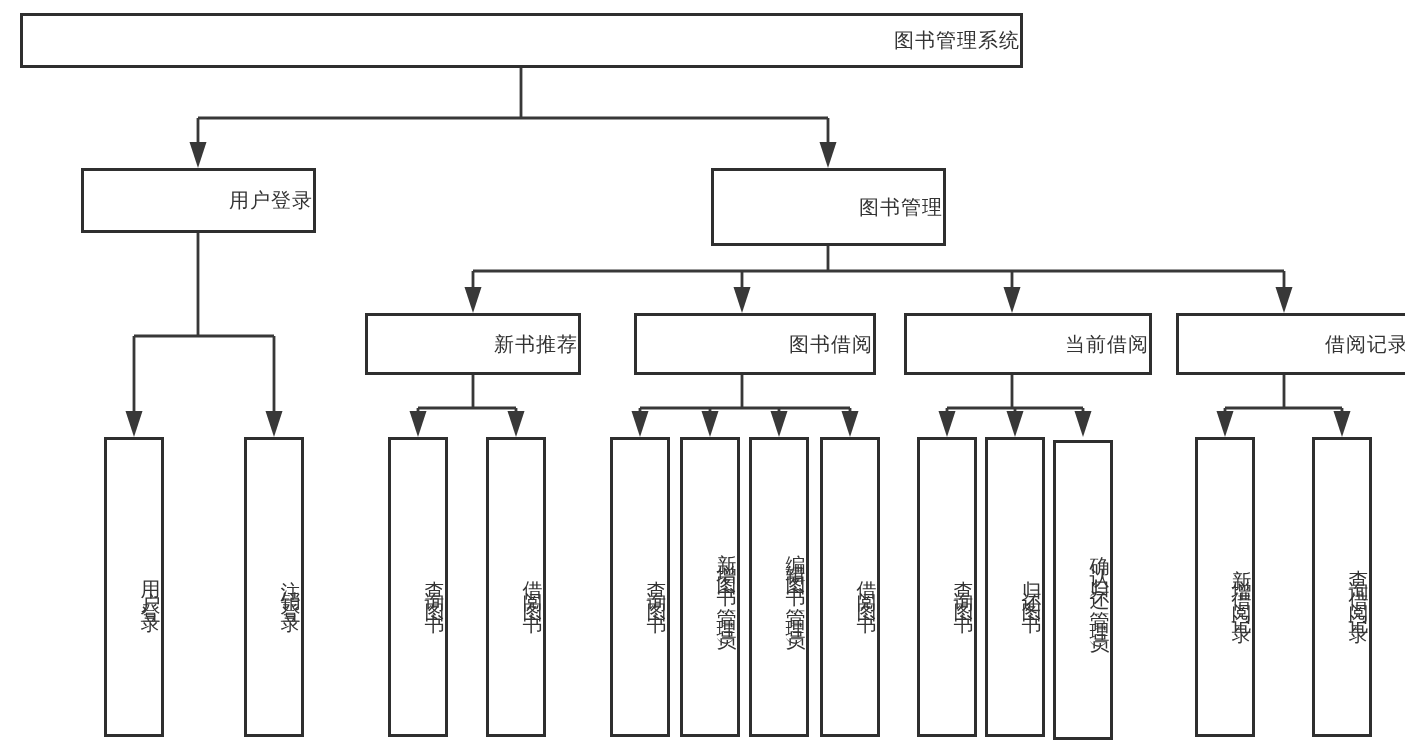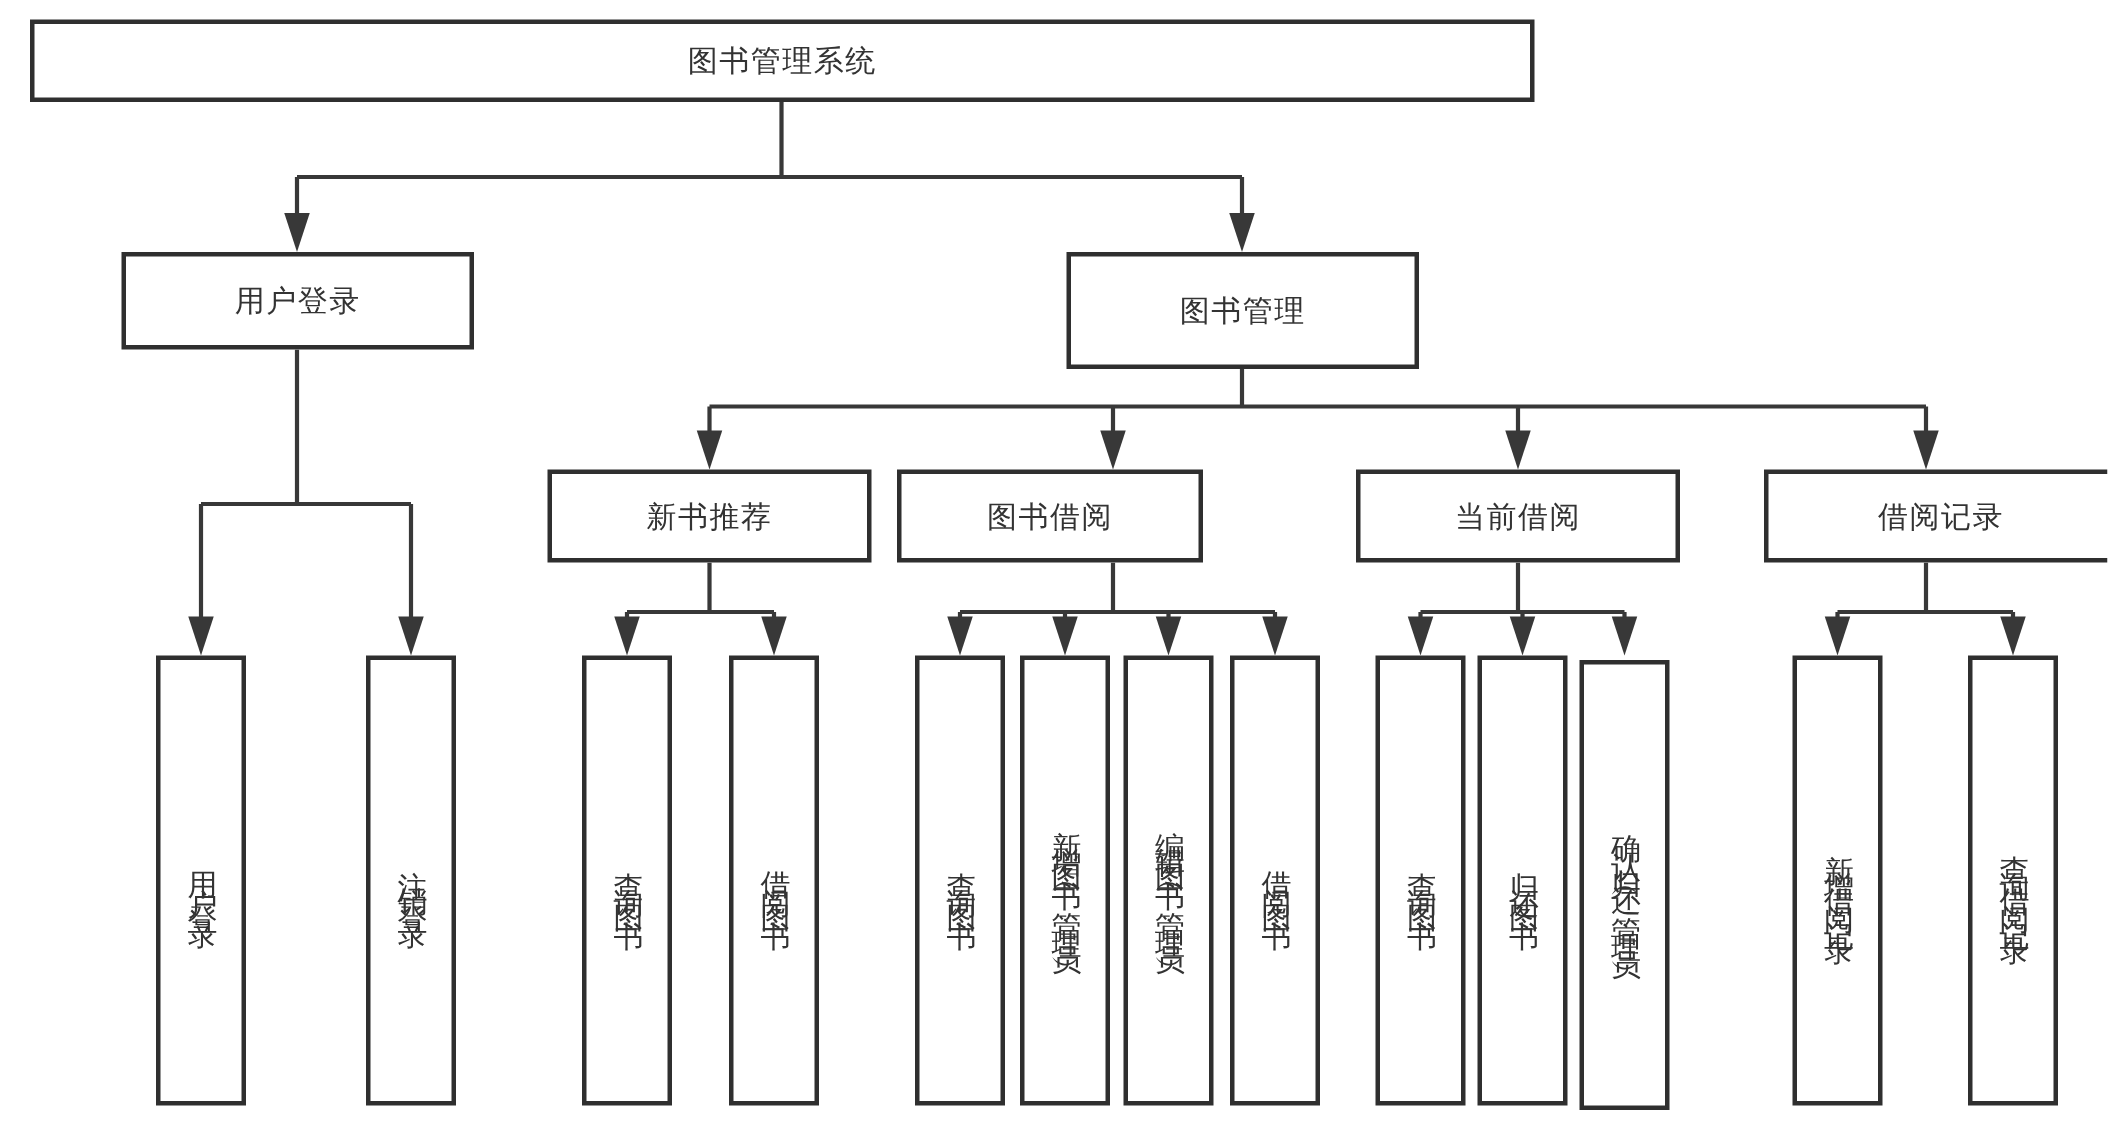--- a/index.html
+++ b/index.html
@@ -18,21 +18,21 @@
     overflow:hidden;
   }
   .connectors{position:absolute;left:0;top:0;width:1405px;height:747px;}
   .connectors path{stroke:var(--line);stroke-width:2.8;fill:none;}
   .connectors polygon{fill:var(--line);stroke:none;}
   .node{
     position:absolute;
     box-sizing:border-box;
     border:3px solid var(--border);
     background:#fff;
-    display:flex;align-items:center;justify-content:center;
+    display:flex;align-items:center;justify-content:flex-end;
     font-size:20px;
     letter-spacing:1px;
     color:var(--text);
   }
   .leaf{width:60px;height:300px;top:437px;}
   .vtext{
     writing-mode:vertical-rl;
     text-orientation:mixed;
     letter-spacing:11px;
     line-height:1.05;
@@ -98,24 +98,24 @@
   <div class="node" style="left:81px;top:168px;width:235px;height:65px">
     <span>用户登录</span>
   </div>
   <div class="node" style="left:711px;top:168px;width:235px;height:78px">
     <span>图书管理</span>
   </div>
 
   <div class="node" style="left:365px;top:313px;width:216px;height:62px">
     <span>新书推荐</span>
   </div>
-  <div class="node" style="left:598px;top:313px;width:204px;height:62px">
+  <div class="node" style="left:634px;top:313px;width:242px;height:62px">
     <span>图书借阅</span>
   </div>
-  <div class="node" style="left:904px;top:313px;width:216px;height:62px">
+  <div class="node" style="left:904px;top:313px;width:248px;height:62px">
     <span>当前借阅</span>
   </div>
   <div class="node" style="left:1176px;top:313px;width:236px;height:62px">
     <span>借阅记录</span>
   </div>
 
   <div class="node leaf" style="left:104px">
     <span class="vtext">用户登录</span>
   </div>
   <div class="node leaf" style="left:244px">

